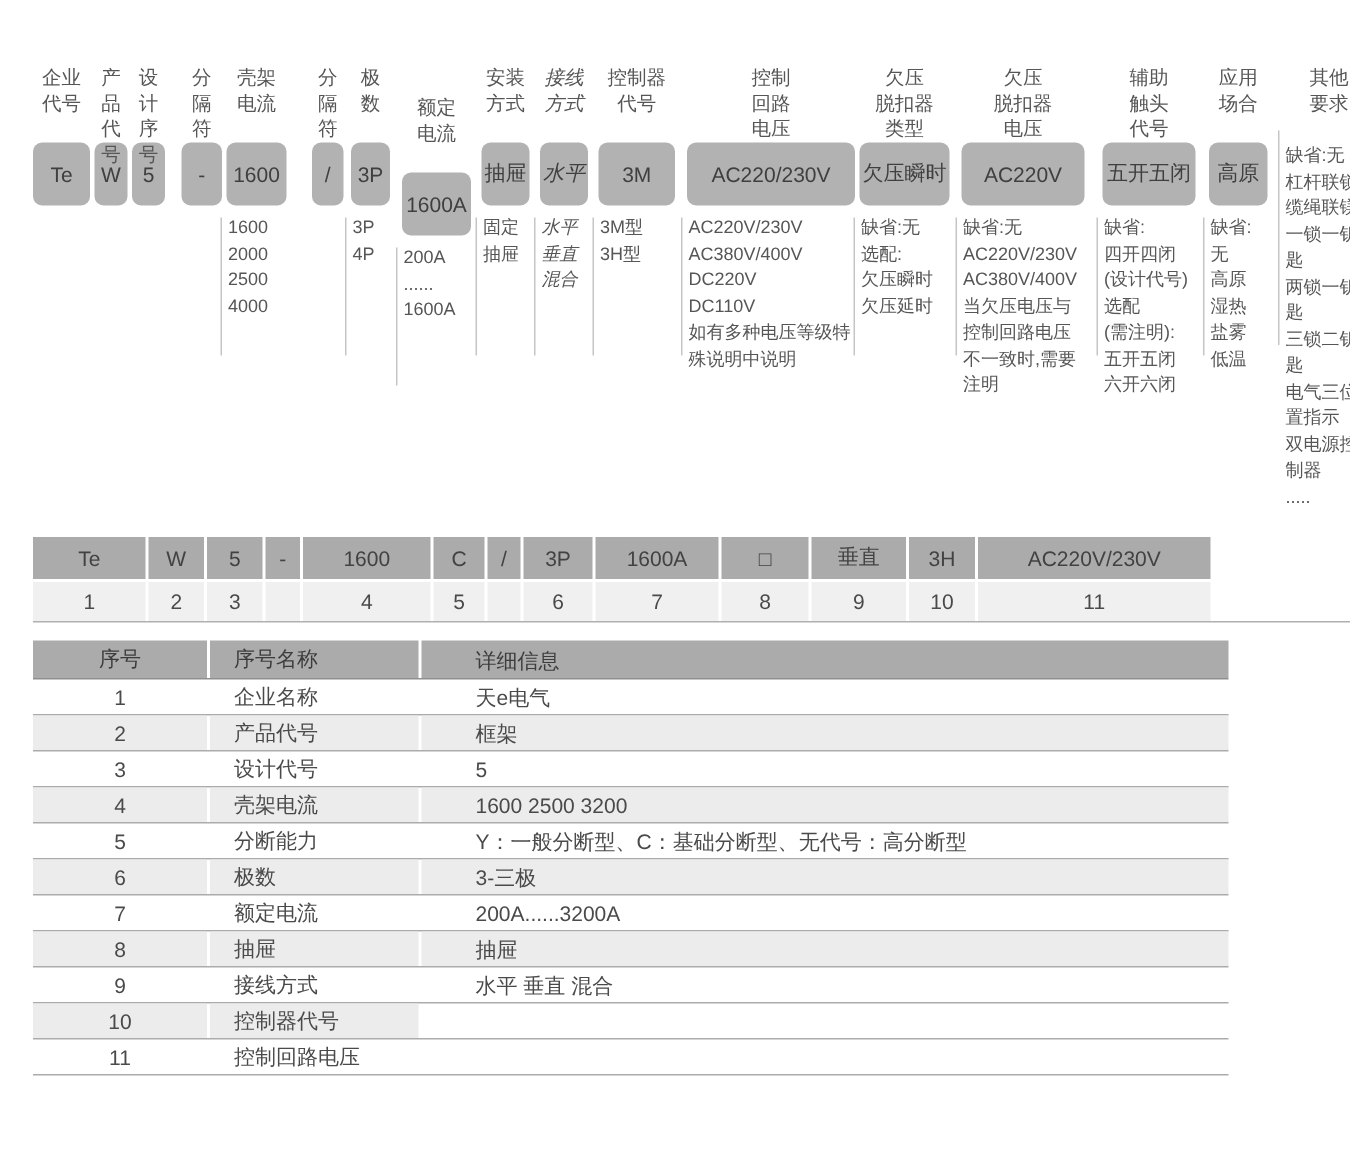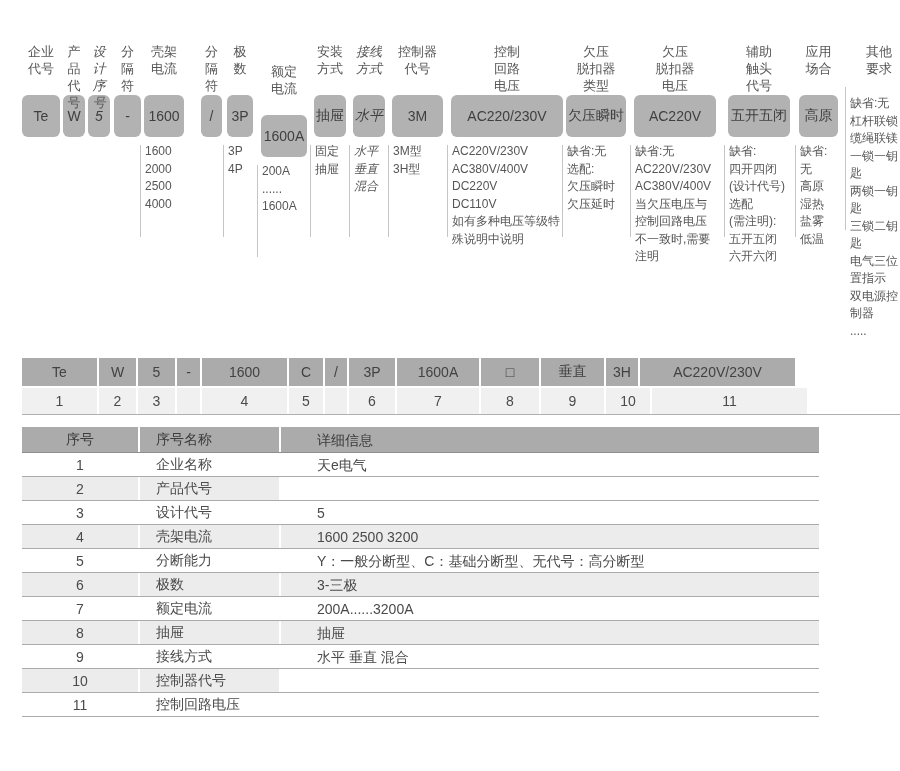--- a/index.html
+++ b/index.html
@@ -51,21 +51,21 @@
       <div class="col" style="width: 38px; margin-right: 3px;">
         <div class="hdr">企业
 代号</div>
         <div class="box">Te</div>
       </div>
       <div class="col" style="width: 22px; margin-right: 3px;">
         <div class="hdr">产品
 代号</div>
         <div class="box">W</div>
       </div>
-      <div class="col" style="width: 22px; margin-right: 4px; font-style: italic;">
+      <div class="col" style="width: 22px; margin-right: 11px;">
         <div class="hdr">设计
 序号</div>
         <div class="box">5</div>
       </div>
       <div class="col" style="width: 27px; margin-right: 3px;">
         <div class="hdr">分
 隔
 符</div>
         <div class="box">-</div>
       </div>
@@ -219,21 +219,21 @@
         <div class="ct-cell" style="width: 37px;">W</div>
         <div class="ct-cell" style="width: 37px;">5</div>
         <div class="ct-cell" style="width: 23px;">-</div>
         <div class="ct-cell" style="width: 85px;">1600</div>
         <div class="ct-cell" style="width: 34px;">C</div>
         <div class="ct-cell" style="width: 22px;">/</div>
         <div class="ct-cell" style="width: 46px;">3P</div>
         <div class="ct-cell" style="width: 82px;">1600A</div>
         <div class="ct-cell" style="width: 58px;">□</div>
         <div class="ct-cell" style="width: 63px;">垂直</div>
-        <div class="ct-cell" style="width: 32px;">3H</div>
+        <div class="ct-cell" style="width: 44px;">3H</div>
         <div class="ct-cell" style="width: 155px;">AC220V/230V</div>
       </div>
       <div class="ct-row nums">
         <div class="ct-cell" style="width: 75px;">1</div>
         <div class="ct-cell" style="width: 37px;">2</div>
         <div class="ct-cell" style="width: 37px;">3</div>
         <div class="ct-cell" style="width: 23px;"></div>
         <div class="ct-cell" style="width: 85px;">4</div>
         <div class="ct-cell" style="width: 34px;">5</div>
         <div class="ct-cell" style="width: 22px;"></div>
@@ -252,20 +252,21 @@
         <div class="dt-hcell c3">详细信息</div>
       </div>
       <div class="dt-row">
         <div class="dt-cell c1">1</div>
         <div class="dt-cell c2">企业名称</div>
         <div class="dt-cell c3">天e电气</div>
       </div>
       <div class="dt-row alt">
         <div class="dt-cell c1">2</div>
         <div class="dt-cell c2">产品代号</div>
+        <div class="dt-cell c3">框架</div>
       </div>
       <div class="dt-row">
         <div class="dt-cell c1">3</div>
         <div class="dt-cell c2">设计代号</div>
         <div class="dt-cell c3">5</div>
       </div>
       <div class="dt-row alt">
         <div class="dt-cell c1">4</div>
         <div class="dt-cell c2">壳架电流</div>
         <div class="dt-cell c3">1600 2500 3200</div>

